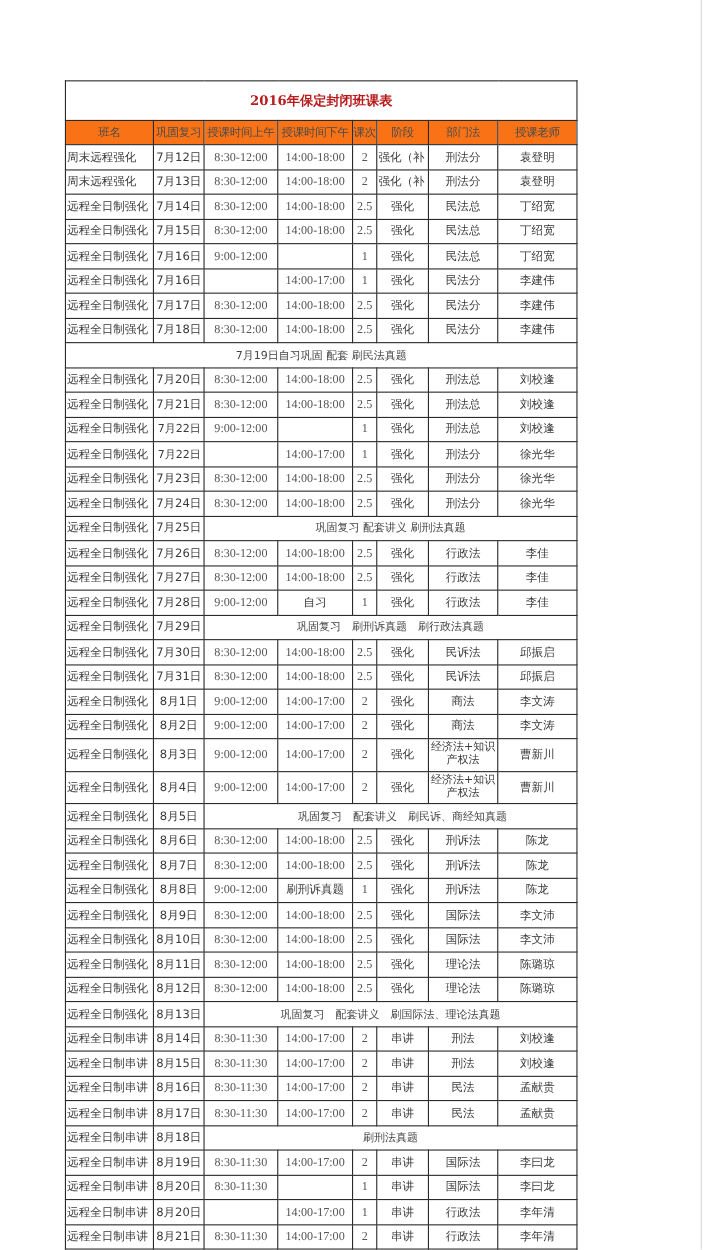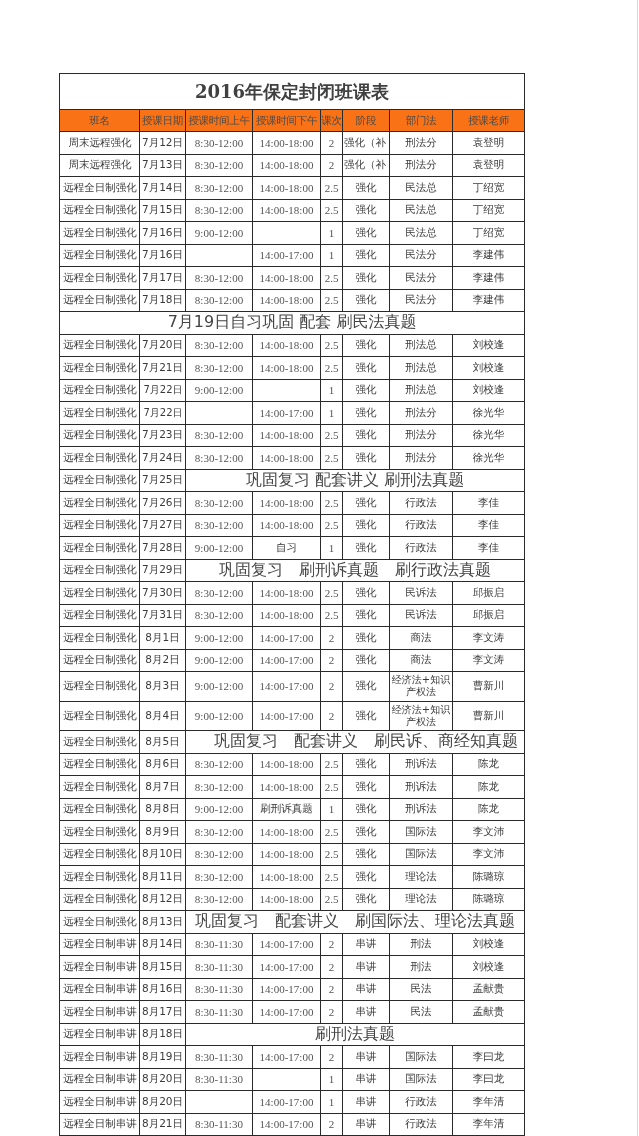--- a/index.html
+++ b/index.html
@@ -15,35 +15,35 @@
   table {
     border-collapse:collapse; table-layout:fixed; width:465px;
   }
   td, th {
     border:1.5px solid #2a2a2a;
     padding:0; overflow:hidden; white-space:nowrap;
     text-align:center; vertical-align:middle;
     color:#3a3a3a;
   }
   .title-cell {
-    height:35px; font-size:18px; font-weight:bold; color:#404040;
+    height:35px; font-size:12px; font-weight:bold; color:#b91c1c;
     font-family:"DejaVu Serif", serif; background:#fff;
   }
   th {
     height:21px; background:#f97316; font-weight:normal;
     font-family:"DejaVu Sans", sans-serif; font-size:10.5px; color:#4a4a4a;
     letter-spacing:-0.3px;
   }
   td { height:21.5px; font-size:10px; }
   td.cn { font-family:"DejaVu Sans", sans-serif; font-size:10.5px; }
-  td.left { text-align:center; padding-left:1px; }
+  td.left { text-align:left; padding-left:1px; }
   td.time { font-family:"Liberation Serif", serif; font-size:11px; color:#555; }
   td.tall { height:28.5px; }
   td.wrap { white-space:normal; line-height:12px; font-size:10px;margin-left:40px; }
-  td.note { font-family:"DejaVu Sans", sans-serif; font-size:16px; color:#444; }
+  td.note { font-family:"DejaVu Sans", sans-serif; font-size:10px; color:#444; }
   td.datesmall { font-size:10px; text-align:center; padding-left:1px; }
 </style>
 </head>
 <body>
 
 <div class="right-edge"></div>
 
 <div class="sheet">
   <table>
     <colgroup>
@@ -55,21 +55,21 @@
       <col style="width:47px">
       <col style="width:63px">
       <col style="width:72px">
     </colgroup>
     <thead>
       <tr>
         <td class="title-cell" colspan="8">2016年保定封闭班课表</td>
       </tr>
       <tr>
         <th>班名</th>
-        <th>授课日期</th>
+        <th>巩固复习</th>
         <th>授课时间上午</th>
         <th>授课时间下午</th>
         <th>课次</th>
         <th>阶段</th>
         <th>部门法</th>
         <th>授课老师</th>
       </tr>
     </thead>
     <tbody id="tbody">
         <tr>

